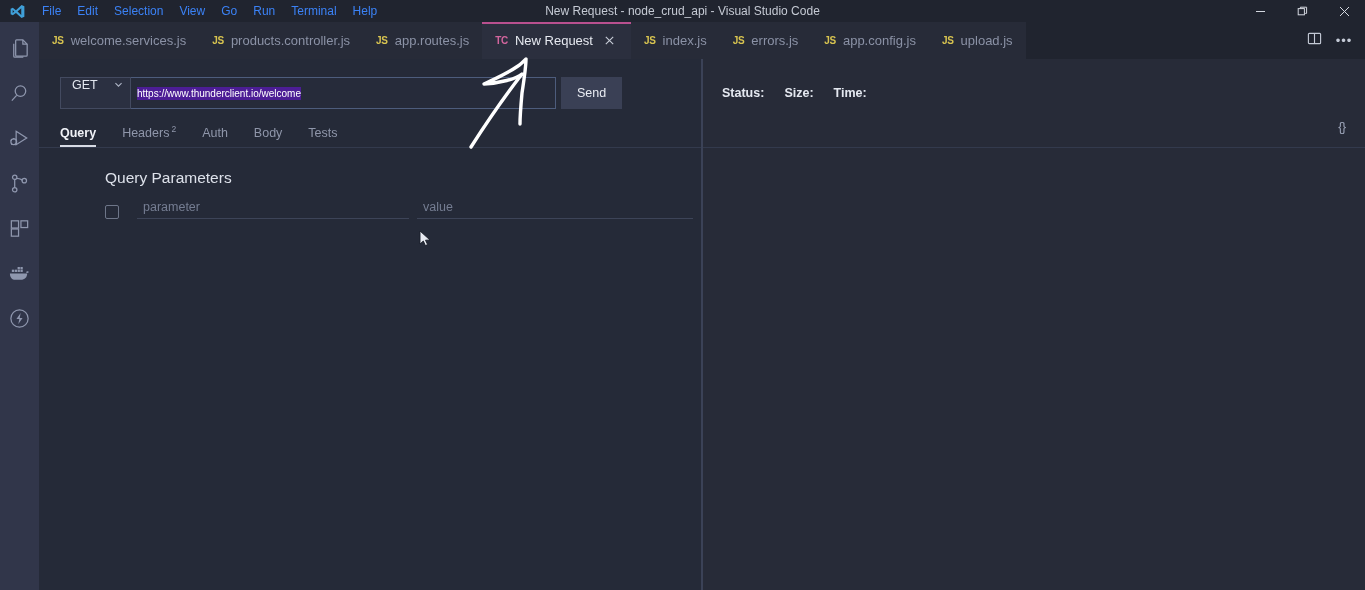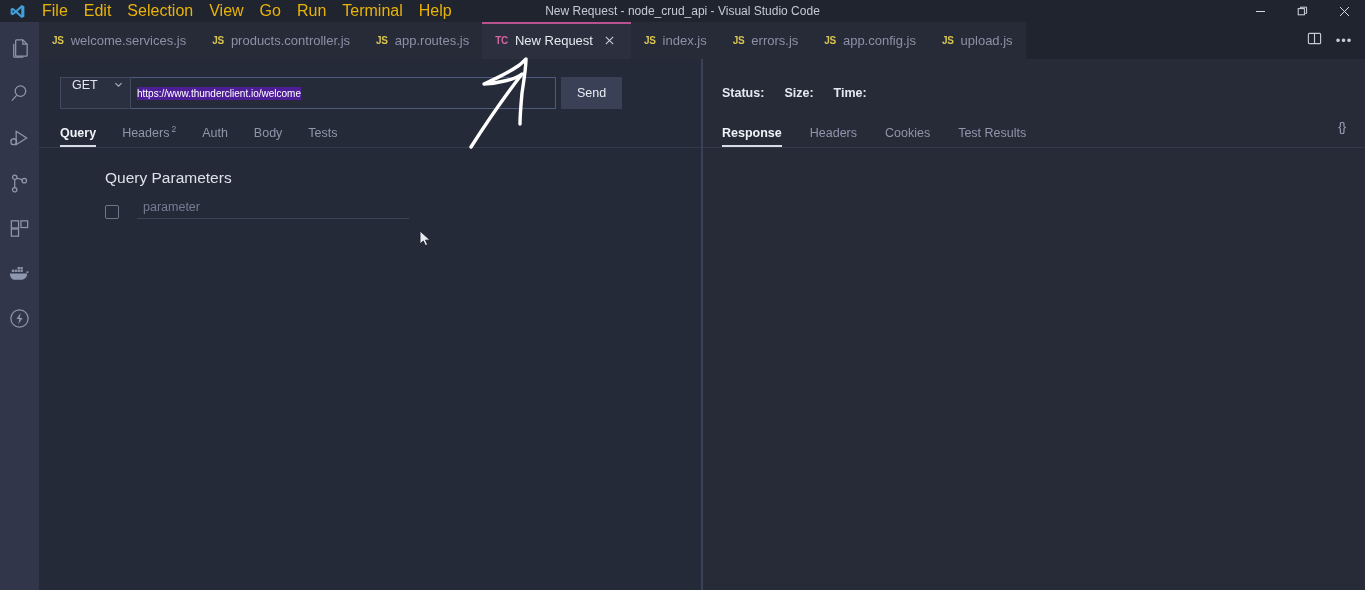--- a/index.html
+++ b/index.html
@@ -13,21 +13,21 @@
 
   
   .titlebar {
     position: absolute; top: 0; left: 0; width: 1365px; height: 22px;
     background: #20242f; display: flex; align-items: center;
   }
   .vs-logo { width: 34px; height: 22px; display: flex; align-items: center; justify-content: center; }
   .vs-logo svg { width: 15px; height: 15px; }
   .menu { display: flex; align-items: center; height: 22px; }
   .menu-item {
-    font-size: 16px; color: #eab308; padding: 0 8px; line-height: 22px;
+    font-size: 12px; color: #3b82f6; padding: 0 8px; line-height: 22px;
     white-space: nowrap; cursor: default;
   }
   .win-title {
     position: absolute; left: 0; right: 0; top: 0; height: 22px; line-height: 22px;
     text-align: center; font-size: 12px; color: #c5cad4; pointer-events: none;
   }
   .win-ctl { position: absolute; right: 0; top: 0; height: 22px; display: flex; }
   .win-btn {
     width: 42px; height: 22px; display: flex; align-items: center; justify-content: center;
     color: #d4d8e0;
@@ -403,48 +403,35 @@
         <span>Tests</span>
       </div>
     </div>
     <div class="subtabs-rule"></div>
 
     <div class="qp-title">Query Parameters</div>
 
     <div class="qp-row">
       <div class="qp-check"></div>
       <div class="qp-field param">parameter</div>
+      <div class="qp-field value">value</div>
     </div>
 
   </div>
 
   <div class="divider"></div>
 
   <div class="response-pane">
 
     <div class="resp-meta">
       <span>Status:</span>
       <span>Size:</span>
       <span>Time:</span>
     </div>
 
-    <div class="resp-tabs">
-      <div class="resp-tab active">
-        <span>Response</span>
-      </div>
-      <div class="resp-tab">
-        <span>Headers</span>
-      </div>
-      <div class="resp-tab">
-        <span>Cookies</span>
-      </div>
-      <div class="resp-tab">
-        <span>Test Results</span>
-      </div>
-    </div>
 
     <div class="brace-btn">{}</div>
     <div class="resp-rule"></div>
   </div>
 
   <svg class="annotation" viewBox="0 0 1365 590">
     <path d="M471 147 C 487 122, 505 96, 522 74 C 516 79, 500 83, 484 84 C 492 80, 505 75, 518 66 C 521 64, 524 61, 526 59 C 526 67, 524 80, 522 93 C 521 104, 520 115, 520 124" fill="none" stroke="#ffffff" stroke-width="3.4" stroke-linecap="round" stroke-linejoin="round"></path>
   </svg>
 
   <svg class="cursor" viewBox="0 0 14 18">

